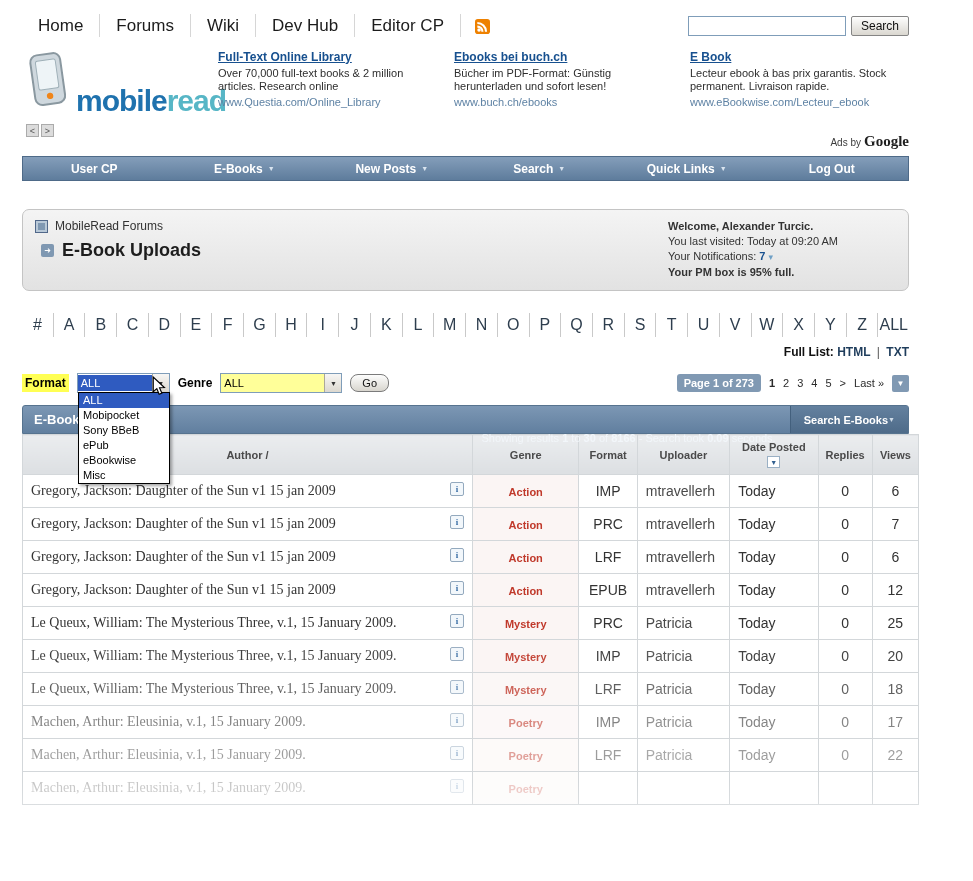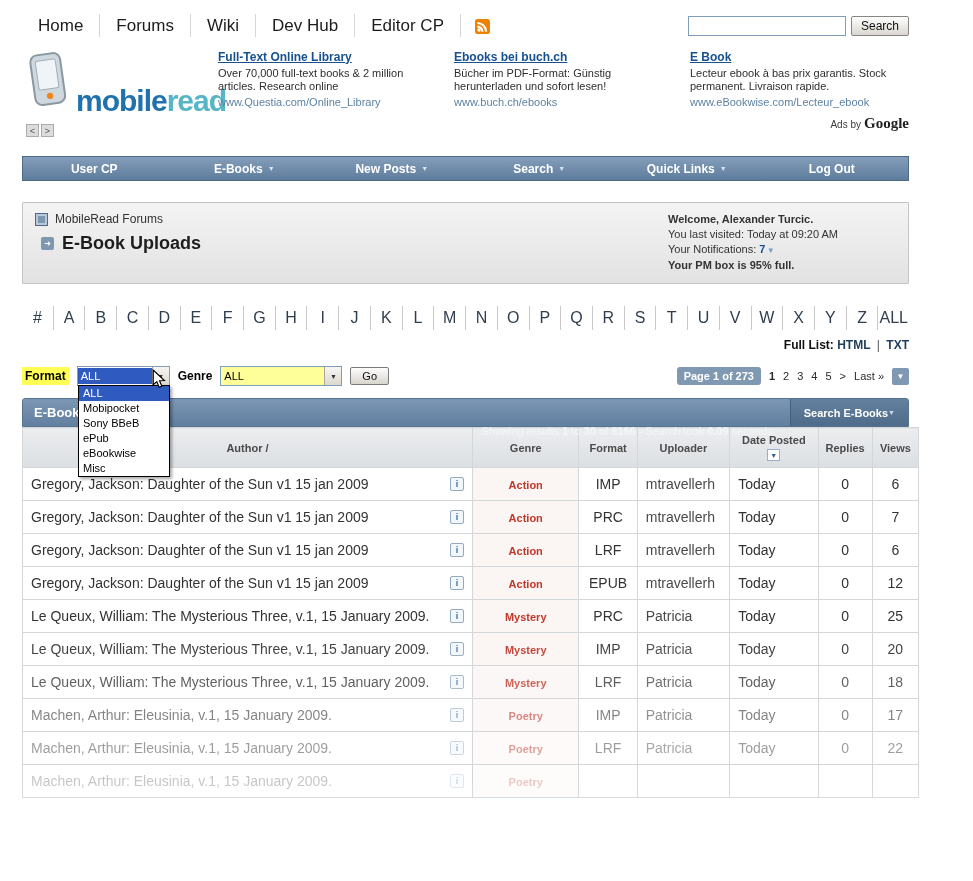--- a/index.html
+++ b/index.html
@@ -27,32 +27,32 @@
   .logo-word { font-size:30px; font-weight:bold; letter-spacing:-1px; line-height:30px; }
   .lw-mobile { color:#1f72ae; }
   .lw-read { color:#57b6c6; }
   .logo-pager { margin-top:8px; display:flex; gap:2px; margin-left:4px; }
   .pager-btn { width:13px; height:13px; background:#dcdcdc; border:1px solid #ababab; font-size:9px; color:#555;
                display:flex; align-items:center; justify-content:center; }
   .ad { width:236px; padding-right:16px; font-size:11px; }
   .ad-title { display:inline-block; font-size:12px; font-weight:bold; color:#17508F; text-decoration:underline; margin-bottom:3px; }
   .ad-body { color:#2e2e2e; line-height:13px; margin-bottom:3px; }
   .ad-url { color:#5E82A4; }
-  .ads-by { position:absolute; right:22px; bottom:20px; font-size:10px; color:#3c3c3c; }
+  .ads-by { position:absolute; right:22px; bottom:2px; font-size:10px; color:#3c3c3c; }
   .ads-by .brand { font-family:"Liberation Serif", serif; font-size:15px; font-weight:bold; color:#1f1f1f; margin-left:3px; }
 
   
   .menubar { margin:4px 22px 0 22px; height:25px; display:flex; border:1px solid #4E6A88;
              background:linear-gradient(#849eba,#5e7c9c); }
   .menu-item { flex:1; display:flex; align-items:center; justify-content:center; gap:5px;
                color:#fff; font-size:12px; font-weight:bold; }
   .menu-arrow { font-size:7px; color:#d9e4ef; }
 
   
-  .crumb-panel { margin:21px 22px 0 22px; border:1px solid #c4c4c4; border-radius:1px; padding:9px 12px 10px 12px;
+  .crumb-panel { margin:28px 22px 0 22px; border:1px solid #c4c4c4; border-radius:7px; padding:9px 12px 10px 12px;
                  background:linear-gradient(#f4f4f4,#e2e2e2); display:flex;gap:29px; }
   .crumb-left { flex:1; }
   .crumb-row { display:flex; align-items:center; gap:7px; font-size:12px; color:#333; }
   .forum-icon { width:13px; height:13px; background:#7f98b2; border:1px solid #51688a;
                 box-shadow:inset 0 0 0 2px #b9c9d8; }
   .title-row { display:flex; align-items:center; gap:8px; margin:7px 0 0 6px; }
   .goto-icon { width:13px; height:13px; background:#7f98b2; border-radius:2px; color:#fff; font-size:8px;
                display:flex; align-items:center; justify-content:center; }
   .page-title { font-size:18px; font-weight:bold; color:#1d1d1d; }
   .welcome { width:228px; font-size:11px; color:#333; line-height:15px; }
@@ -77,21 +77,21 @@
   .filter-row { margin:12px 22px 0 22px; display:flex; align-items:center; gap:8px; height:24px; position:relative; }
   .f-label { font-size:12px; font-weight:bold; color:#000; }
   .hl-yellow { background:#ffff54; padding:2px 3px; }
   .win-select { display:inline-flex; align-items:center; border:1px solid #7F9DB9; background:#fff; height:20px; }
   .ws-format { width:93px; }
   .ws-genre { width:122px; background:#ffff99; }
   .ws-val { flex:1; font-size:11px; padding:2px 3px; color:#000; white-space:nowrap; overflow:hidden; }
   .ws-format .ws-val { background:#2f5bc0; color:#fff; }
   .ws-btn { width:17px; height:18px; border-left:1px solid #aca899; background:linear-gradient(#f7f6f4,#dcd8cf);
             display:flex; align-items:center; justify-content:center; font-size:7px; color:#333; }
-  .go-btn { font-size:11px; color:#111; padding:2px 11px; border:1px solid #7b7b7b; border-radius:2px;
+  .go-btn { font-size:11px; color:#111; padding:2px 11px; border:1px solid #7b7b7b; border-radius:8px;
             background:linear-gradient(#fdfdfd,#d8d5ce); }
   .pag { margin-left:auto; display:flex; align-items:center; gap:8px; font-size:11px; }
   .page-badge { background:#8099b3; color:#fff; font-weight:bold; padding:3px 7px; border-radius:3px; }
   .pag-pages { display:flex; gap:8px; }
   .pag-pages a { color:#2b2b2b; }
   .pag-pages a:nth-of-type(1) { font-weight:bold; }
   .pag-link { color:#2b2b2b; }
   .jump-btn { width:17px; height:17px; background:#8099b3; border-radius:2px; color:#fff; font-size:8px;
               display:flex; align-items:center; justify-content:center; }
 
@@ -118,21 +118,21 @@
   
   .uploads-table { margin:0 22px; width:897px; border-collapse:collapse; table-layout:fixed;
                    border:1px solid #c2c6ca; }
   .uploads-table th, .uploads-table td { border:1px solid #d3d7da; }
   .uploads-table thead th { background:linear-gradient(#ebedef,#dcdfe2); font-size:11px; font-weight:bold;
                             color:#4a4a4a; height:40px; padding:2px 4px; text-align:center; }
   th.h-author { text-align:left; padding-left:10px; }
   .sort-icon { display:inline-flex; align-items:center; justify-content:center; width:13px; height:12px;
                margin-top:3px; background:#fff; border:1px solid #9ab0c4; color:#33608f; font-size:7px; }
   .uploads-table tbody td { padding:7px 8px; vertical-align:middle; font-size:14px; color:#333; }
-  .titlewrap { display:flex; align-items:center; gap:8px; }
+  .titlewrap { display:flex; gap:8px;font-family:Liberation Serif, serif; }
   .book-title { flex:1; color:#333; line-height:18px; }
   .info-icon { width:14px; height:14px; flex:0 0 14px; border:1px solid #93a9be; background:#f2f7fb; border-radius:2px;
                display:flex; align-items:center; justify-content:center; font-size:9px; font-weight:bold;
                color:#3a6ea5; }
   td.c-genre { text-align:center; background:#fbf5f4; }
   .genre-text { font-size:11px; font-weight:bold; color:#c0392b; }
   td.c-format { text-align:center; }
   td.c-uploader, td.c-date { text-align:left; font-size:13px; color:#4a4a4a; }
   td.c-replies { text-align:center; font-size:13px; }
   td.c-views { text-align:center; }

